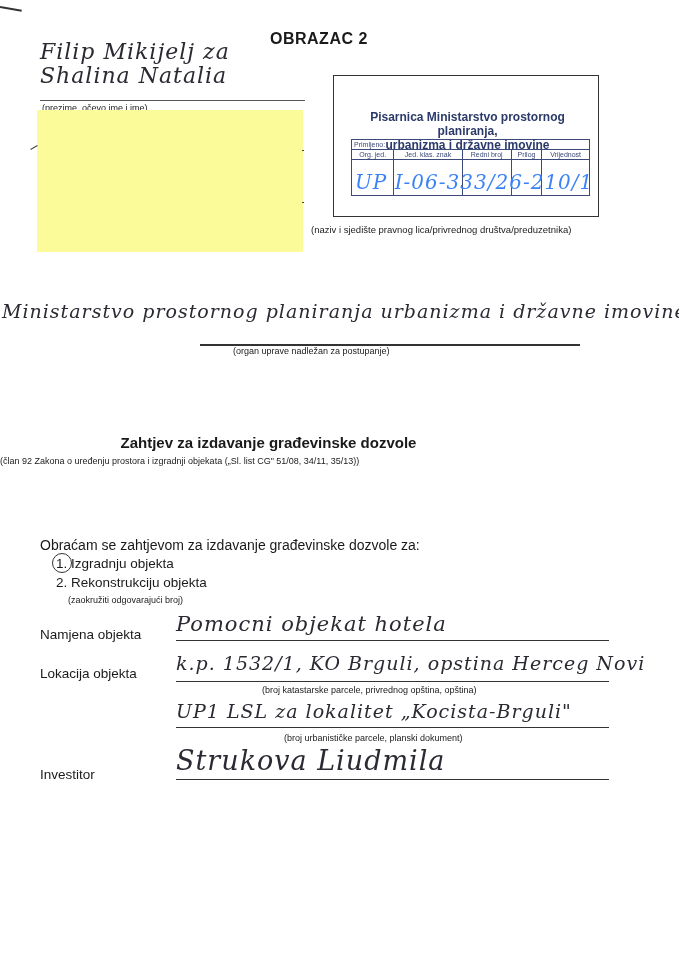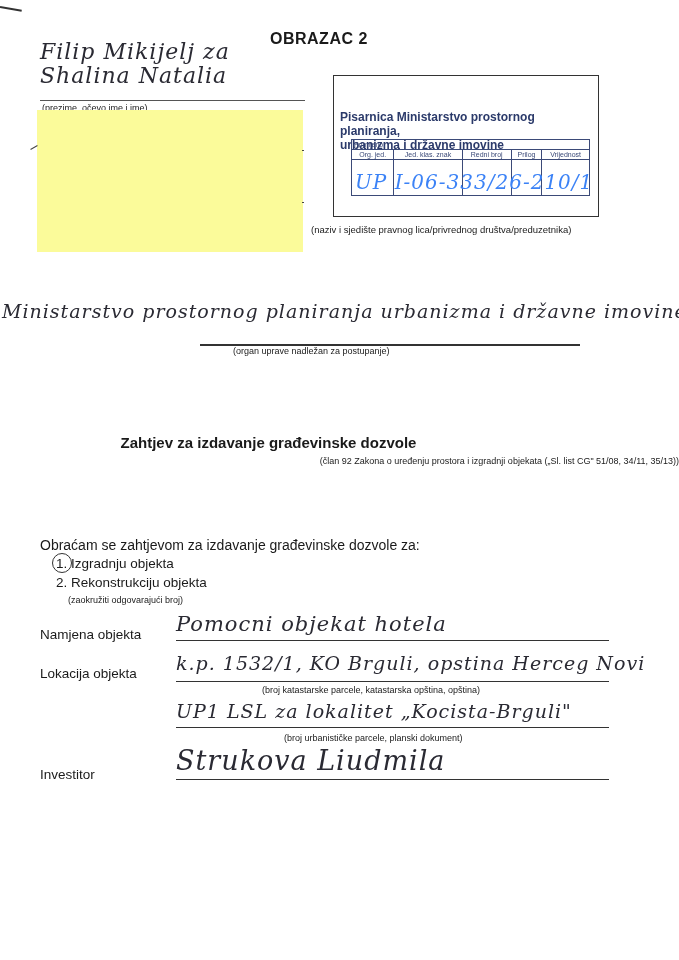--- a/index.html
+++ b/index.html
@@ -14,33 +14,33 @@
   .applicant-name { left: 40px; top: 40px; width: 265px; font-size: 22px; line-height: 24px; }
   .applicant-line { left: 40px; top: 100px; width: 265px; background: #555; }
   .applicant-caption { left: 42px; top: 103px; font-size: 9px; }
 
   .redaction { left: 37px; top: 110px; width: 266px; height: 142px; background: #fbfb9a; }
   .tick1 { left: 30px; top: 147px; width: 8px; height: 1px; background: #444; transform: rotate(-30deg); }
   .dot1 { left: 302px; top: 150px; width: 2px; height: 1px; background: #444; }
   .dot2 { left: 302px; top: 202px; width: 2px; height: 1px; background: #444; }
 
   .stamp-outer { left: 333px; top: 75px; width: 264px; height: 140px; border: 1.5px solid #333; }
-  .stamp-title { left: 340px; top: 110px; width: 255px; text-align: left; font-size: 12px; line-height: 14px; color: #2b3a6a; font-weight: bold; font-family: "Liberation Sans", sans-serif; }
+  .stamp-title { left: 340px; top: 110px; width: 255px; text-align: center; font-size: 12px; line-height: 14px; color: #2b3a6a; font-weight: bold; font-family: "Liberation Sans", sans-serif; }
   .stamp-table { left: 351px; top: 139px; width: 239px; border: 1px solid #3b4a78; border-collapse: collapse; font-size: 7px; color: #3b4a78; }
   .stamp-table td { border: 1px solid #3b4a78; padding: 1px 2px; text-align: center; }
   .stamp-table .left { text-align: left; }
   .stamp-number { left: 355px; top: 170px; font-size: 20px; color: #3b82f6; }
   .company-caption { left: 311px; top: 224px; font-size: 9.5px; }
 
   .organ-text { left: 2px; top: 300px; width: 677px; font-size: 19px; white-space: nowrap; }
   .organ-line { left: 200px; top: 344px; width: 380px; height: 1.5px; background: #333; }
   .organ-caption { left: 233px; top: 346px; font-size: 9px; }
 
   .request-title { left: 0; top: 434px; width: 537px; text-align: center; font-size: 15px; font-weight: bold; }
-  .request-subtitle { left: 0; top: 456px; width: 679px; text-align: right; font-size: 9px; }
+  .request-subtitle { left: 0; top: 456px; width: 679px; text-align: left; font-size: 9px; }
 
   .intro { left: 40px; top: 537px; font-size: 14px; }
   .opt1 { left: 56px; top: 556px; font-size: 13.5px; }
   .opt1-circle { left: 52px; top: 553px; width: 18px; height: 18px; border: 1.2px solid #333; border-radius: 50%; }
   .opt2 { left: 56px; top: 575px; font-size: 13.5px; }
   .opt-note { left: 68px; top: 595px; font-size: 9px; }
 
   .label { font-size: 13.5px; }
   .lbl-namjena { left: 40px; top: 627px; }
   .lbl-lokacija { left: 40px; top: 666px; }
@@ -124,21 +124,21 @@
 </div>
 <div class="abs opt-note">(zaokružiti odgovarajući broj)</div>
 
 <div class="abs label lbl-namjena">Namjena objekta</div>
 <div class="abs hand val-namjena">Pomocni objekat hotela</div>
 <div class="line line-namjena"></div>
 
 <div class="abs label lbl-lokacija">Lokacija objekta</div>
 <div class="abs hand val-lokacija">k.p. 1532/1, KO Brguli, opstina Herceg Novi</div>
 <div class="line line-lokacija"></div>
-<div class="abs cap-lokacija">(broj katastarske parcele, katastarska opština, opština)</div>
+<div class="abs cap-lokacija">(broj katastarske parcele, privrednog opština, opština)</div>
 
 <div class="abs hand val-upi">UP1 LSL za lokalitet „Kocista-Brguli"</div>
 <div class="line line-upi"></div>
 <div class="abs cap-upi">(broj urbanističke parcele, planski dokument)</div>
 
 <div class="abs label lbl-investitor">Investitor</div>
 <div class="abs hand val-investitor">Strukova Liudmila</div>
 <div class="line line-investitor"></div>
 
 </body></html>

